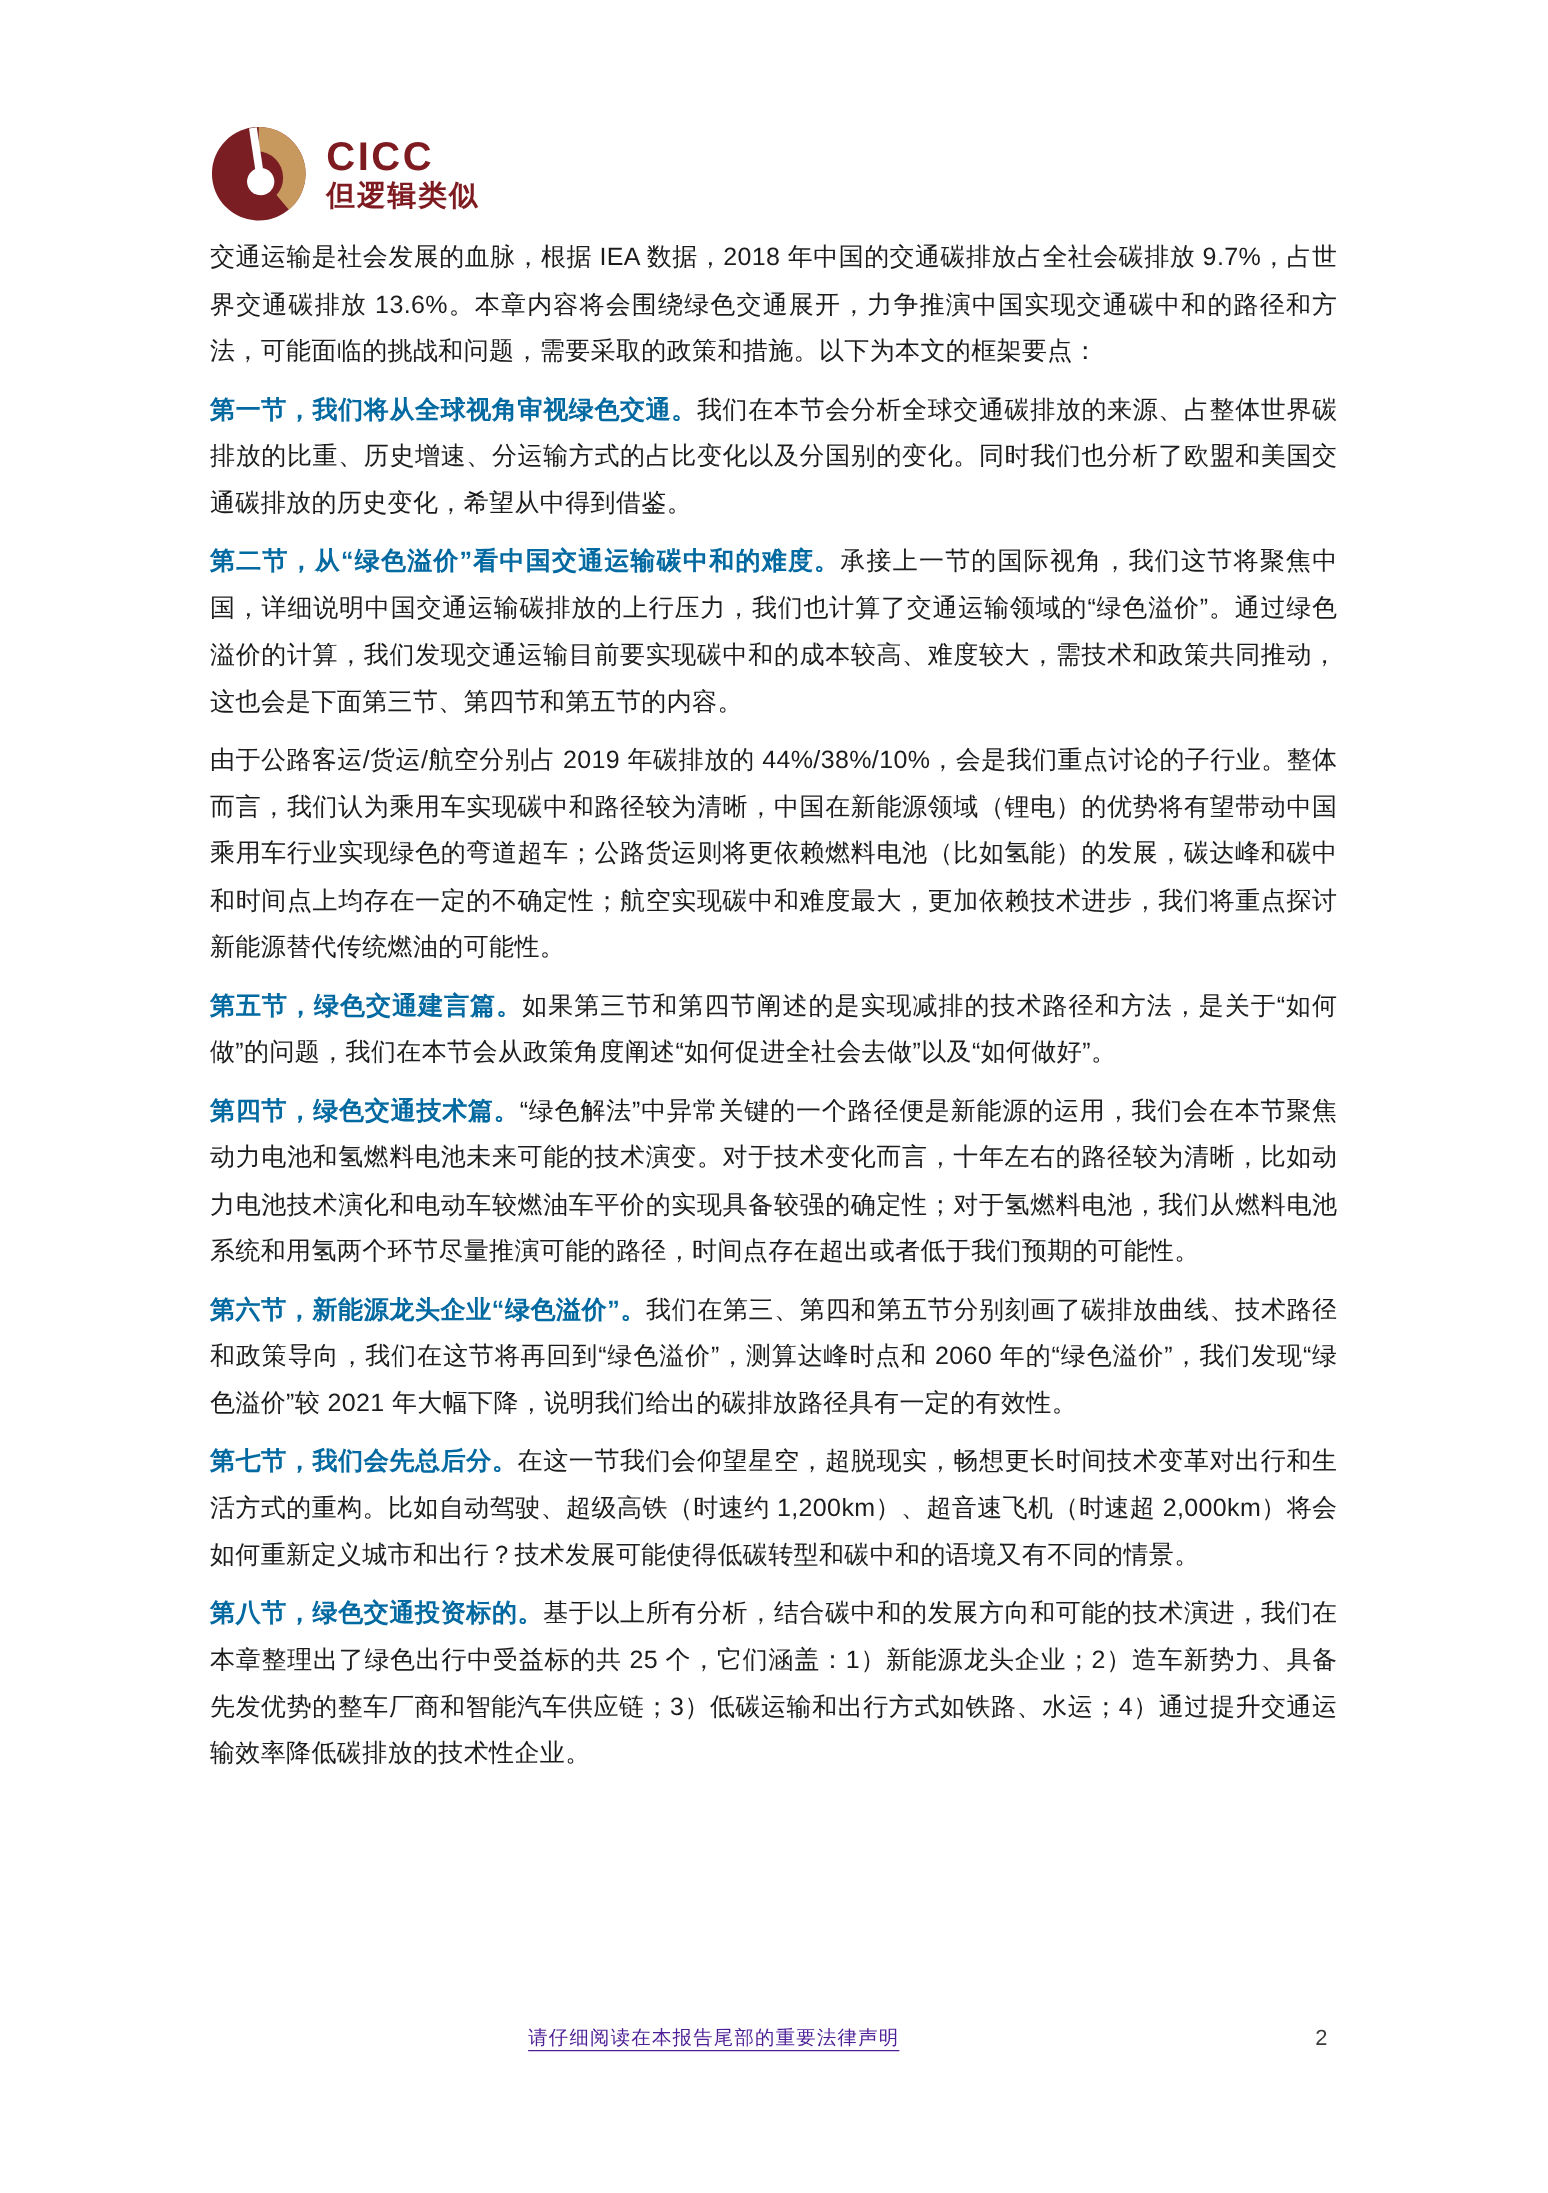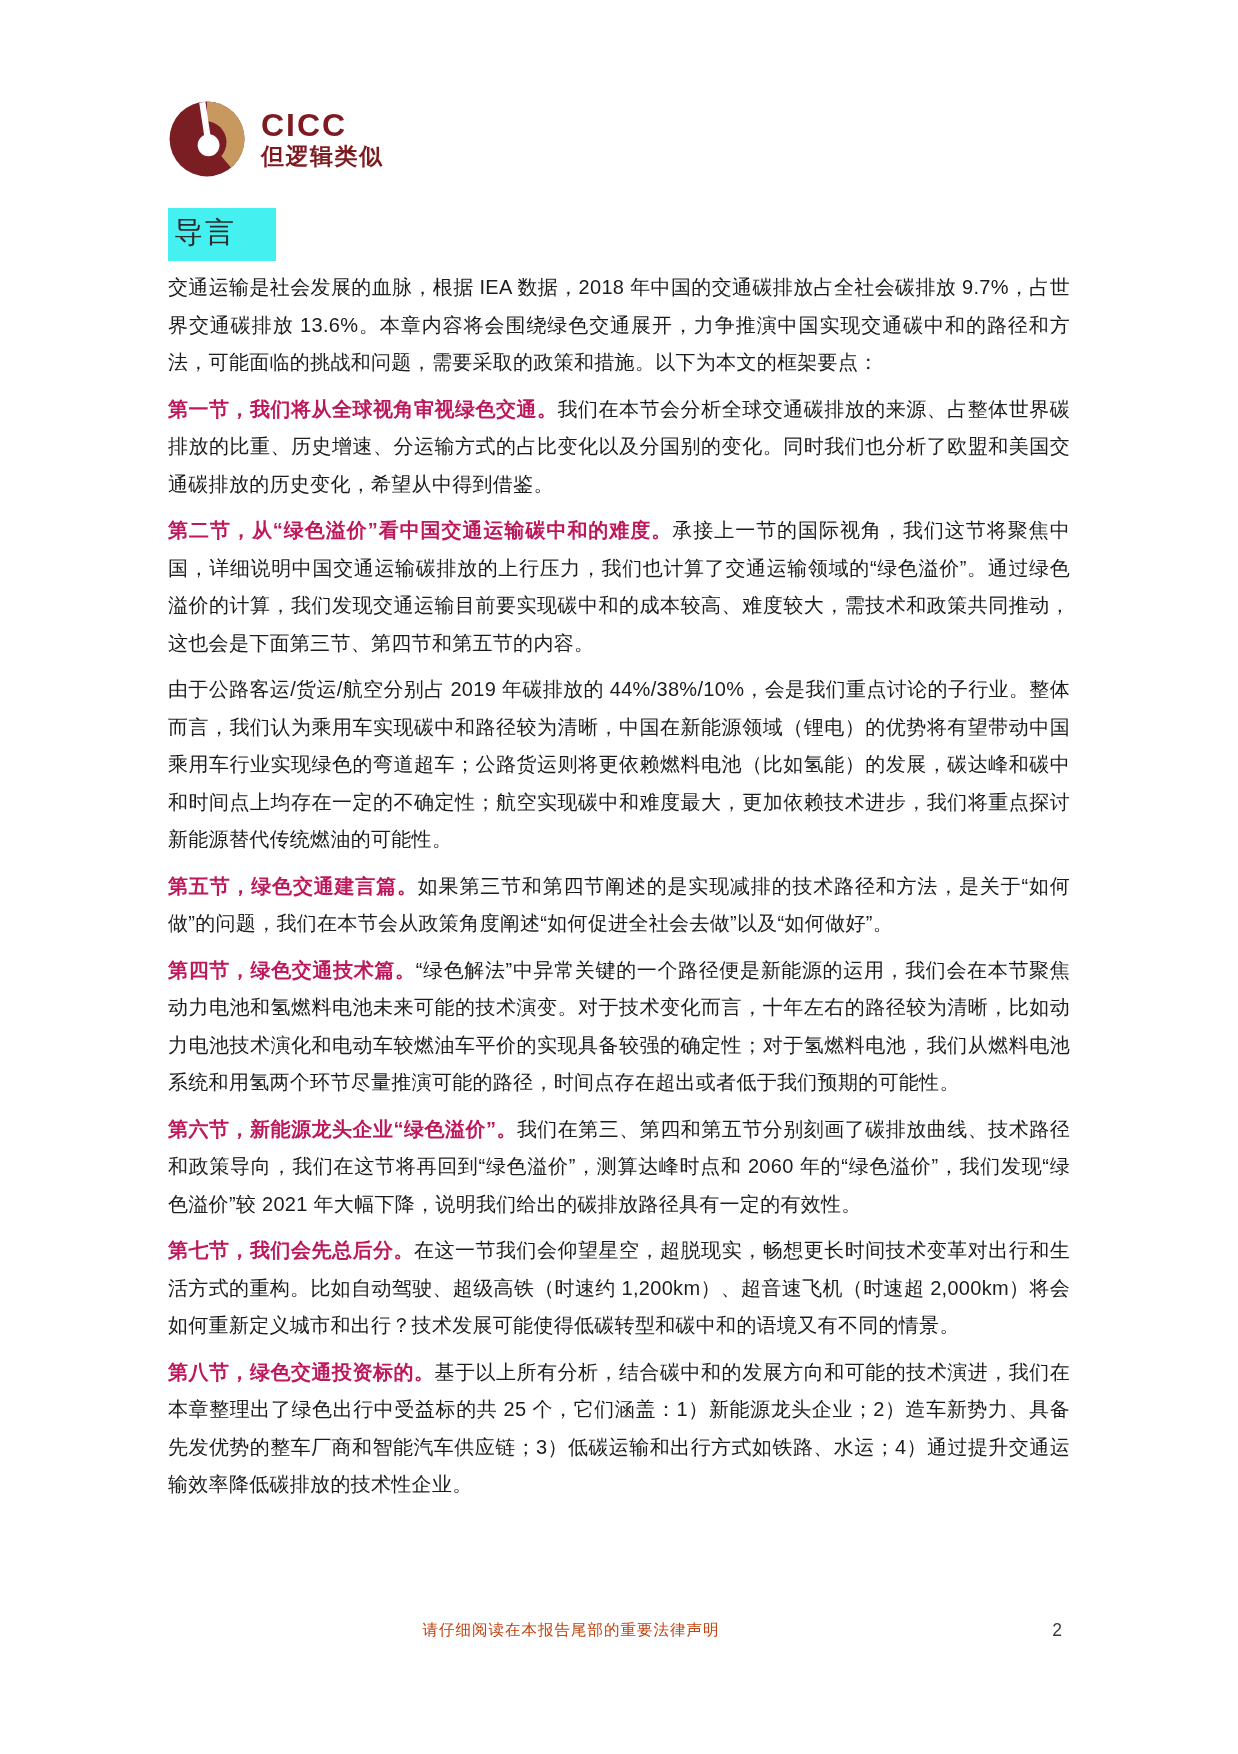--- a/index.html
+++ b/index.html
@@ -57,38 +57,39 @@
   .content p {
     font-size: 20px;
     line-height: 37.5px;
     letter-spacing: 0.3px;
     text-align: justify;
     color: #1c1c1c;
     margin-bottom: 9px;
   }
   .content p strong {
     font-weight: 700;
-    color: #be185d;
+    color: #0369a1;
   }
   
   .footer {
     position: absolute;
     left: 103px;
     right: 103px;
     top: 1620px;
     height: 30px;
     text-align: center;
   }
   .footer-disclaimer {
     position: relative;
     left: -48px;
     display: inline-block;
     font-size: 15.5px;
-    color: #c2410c;
+    color: #4c1d95;
     letter-spacing: 1px;
+    text-decoration: underline;
     text-underline-offset: 5px;
   }
   .page-number {
     position: absolute;
     right: 8px;
     top: 0;
     font-size: 17.5px;
     color: #3a3a3a;
   }
 </style>
@@ -106,23 +107,20 @@
         <circle cx="52" cy="58" r="14" fill="#ffffff"></circle>
         <line x1="44" y1="3" x2="52" y2="56" stroke="#ffffff" stroke-width="8"></line>
       </svg>
     </div>
     <div class="logo-text">
       <span class="logo-en">CICC</span>
       <span class="logo-cn">但逻辑类似</span>
     </div>
   </div>
 
-  <div class="heading-wrap">
-    <h1 class="section-heading">导言</h1>
-  </div>
 
   <div class="content">
     <p><strong></strong><span>交通运输是社会发展的血脉，根据 IEA 数据，2018 年中国的交通碳排放占全社会碳排放 9.7%，占世界交通碳排放 13.6%。本章内容将会围绕绿色交通展开，力争推演中国实现交通碳中和的路径和方法，可能面临的挑战和问题，需要采取的政策和措施。以下为本文的框架要点：</span></p>
 
     <p><strong>第一节，我们将从全球视角审视绿色交通。</strong><span>我们在本节会分析全球交通碳排放的来源、占整体世界碳排放的比重、历史增速、分运输方式的占比变化以及分国别的变化。同时我们也分析了欧盟和美国交通碳排放的历史变化，希望从中得到借鉴。</span></p>
 
     <p><strong>第二节，从“绿色溢价”看中国交通运输碳中和的难度。</strong><span>承接上一节的国际视角，我们这节将聚焦中国，详细说明中国交通运输碳排放的上行压力，我们也计算了交通运输领域的“绿色溢价”。通过绿色溢价的计算，我们发现交通运输目前要实现碳中和的成本较高、难度较大，需技术和政策共同推动，这也会是下面第三节、第四节和第五节的内容。</span></p>
 
 
     <p><strong></strong><span>由于公路客运/货运/航空分别占 2019 年碳排放的 44%/38%/10%，会是我们重点讨论的子行业。整体而言，我们认为乘用车实现碳中和路径较为清晰，中国在新能源领域（锂电）的优势将有望带动中国乘用车行业实现绿色的弯道超车；公路货运则将更依赖燃料电池（比如氢能）的发展，碳达峰和碳中和时间点上均存在一定的不确定性；航空实现碳中和难度最大，更加依赖技术进步，我们将重点探讨新能源替代传统燃油的可能性。</span></p>

